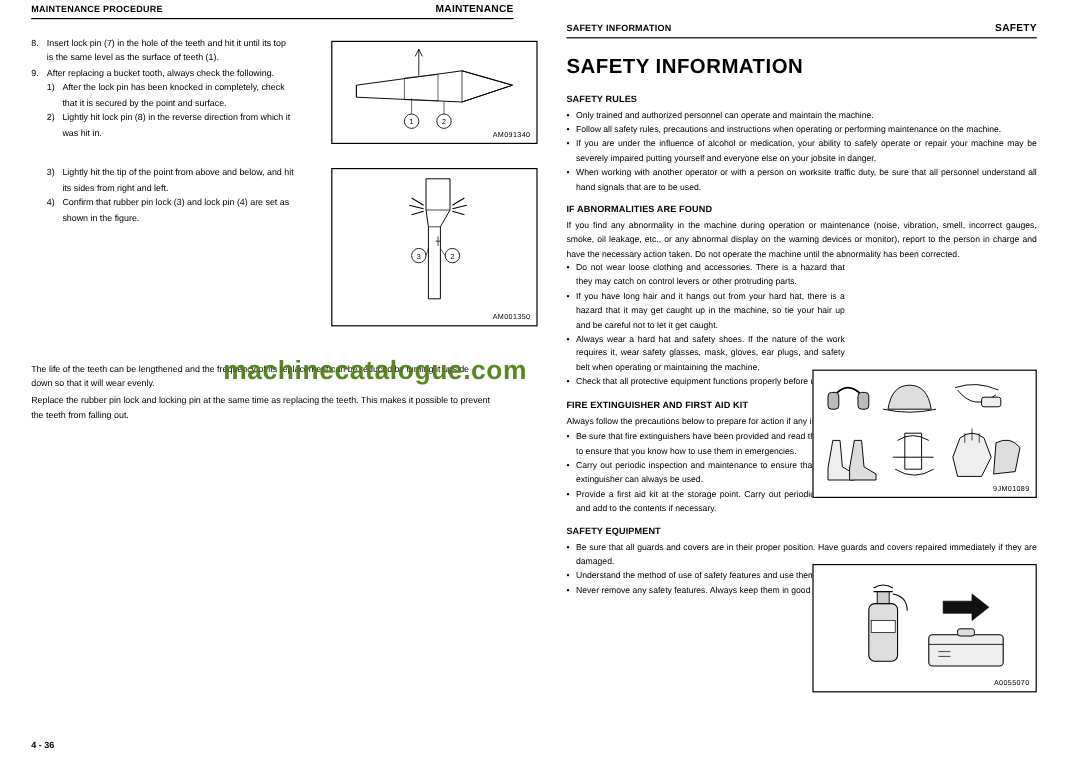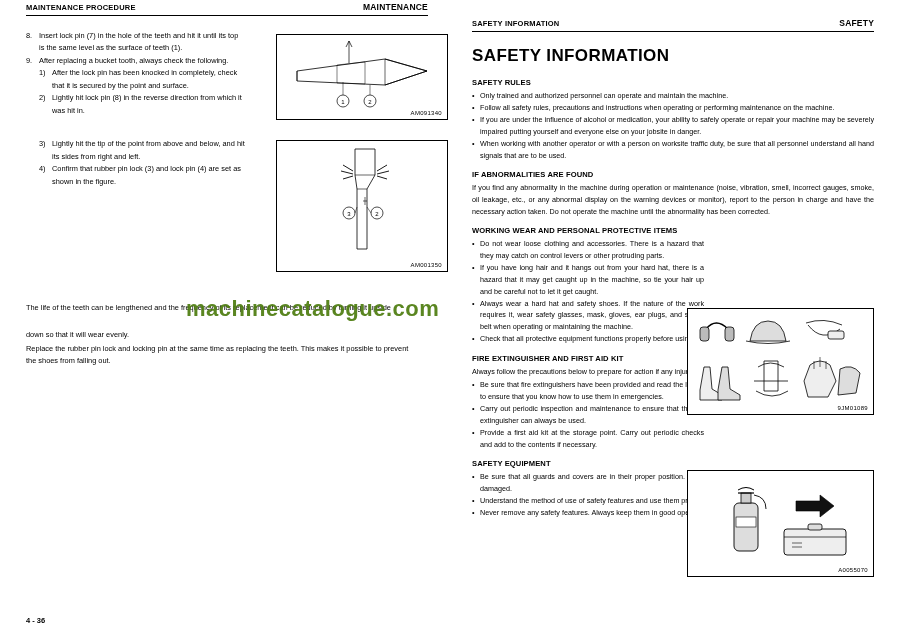--- a/index.html
+++ b/index.html
@@ -14,21 +14,21 @@
     color: #000000;
     position: relative;
     overflow: hidden;
   }
   .page {
     position: absolute;
     top: 0;
     box-sizing: border-box;
   }
   .page-left  { left: 0;   width: 450px; height: 637px; padding: 2px 22px 0 26px; }
-  .page-right { left: 450px; width: 450px; height: 637px; padding: 18px 26px 0 22px; }
+  .page-right { left: 450px; width: 450px; height: 637px; padding: 18px 36px 0 22px; }
 
   .hdr {
     display: flex;
     justify-content: space-between;
     align-items: flex-end;
     font-size: 7.5px;
     font-weight: bold;
     letter-spacing: 0.2px;
     padding-bottom: 3px;
     border-bottom: 1.6px solid #000;
@@ -210,23 +210,23 @@
         <span class="txt">Confirm that rubber pin lock (3) and lock pin (4) are set as</span>
       </div>
       <div class="li">
         <span class="num"></span>
         <span class="txt">shown in the figure.</span>
       </div>
     </div>
 
     <div style="margin-top:115px">
       <div class="para">The life of the teeth can be lengthened and the frequency of its replacement can be reduced by turning it upside</div>
-      <div class="para" style="margin-top:15px">down so that it will wear evenly.</div>
+      <div class="para" style="margin-top:0">down so that it will wear evenly.</div>
       <div class="para">Replace the rubber pin lock and locking pin at the same time as replacing the teeth. This makes it possible to prevent</div>
-      <div class="para" style="margin-top:0">the shoes from falling out.</div>
+      <div class="para" style="margin-top:0">the teeth from falling out.</div>
     </div>
   </div>
 
   <div class="footer footer-left">4 - 36</div>
 </div>
 
 <div class="page page-right">
   <div class="hdr">
     <span class="left">SAFETY INFORMATION</span>
     <span class="right">SAFETY</span>
@@ -251,21 +251,20 @@
         </div>
       <div class="b">
           <span class="dot">•</span>
           <span class="btxt">When working with another operator or with a person on worksite traffic duty, be sure that all personnel understand all hand signals that are to be used.</span>
         </div>
     </div>
 
     <div class="sec-head">IF ABNORMALITIES ARE FOUND</div>
     <div class="just">If you find any abnormality in the machine during operation or maintenance (noise, vibration, smell, incorrect gauges, smoke, oil leakage, etc., or any abnormal display on the warning devices or monitor), report to the person in charge and  have  the  necessary action taken. Do not operate the machine until the abnormality has been corrected.</div>
 
-    <div class="sec-head">WORKING WEAR AND PERSONAL PROTECTIVE ITEMS</div>
     <div class="bullets narrow">
       <div class="b">
           <span class="dot">•</span>
           <span class="btxt">Do not wear loose clothing and accessories. There is a hazard that they may catch on control levers or other protruding parts.</span>
         </div>
       <div class="b">
           <span class="dot">•</span>
           <span class="btxt">If you have long hair and it hangs out from your hard hat, there is a hazard that it may get caught up in the machine, so tie your hair up and be careful not to let it get caught.</span>
         </div>
       <div class="b">

